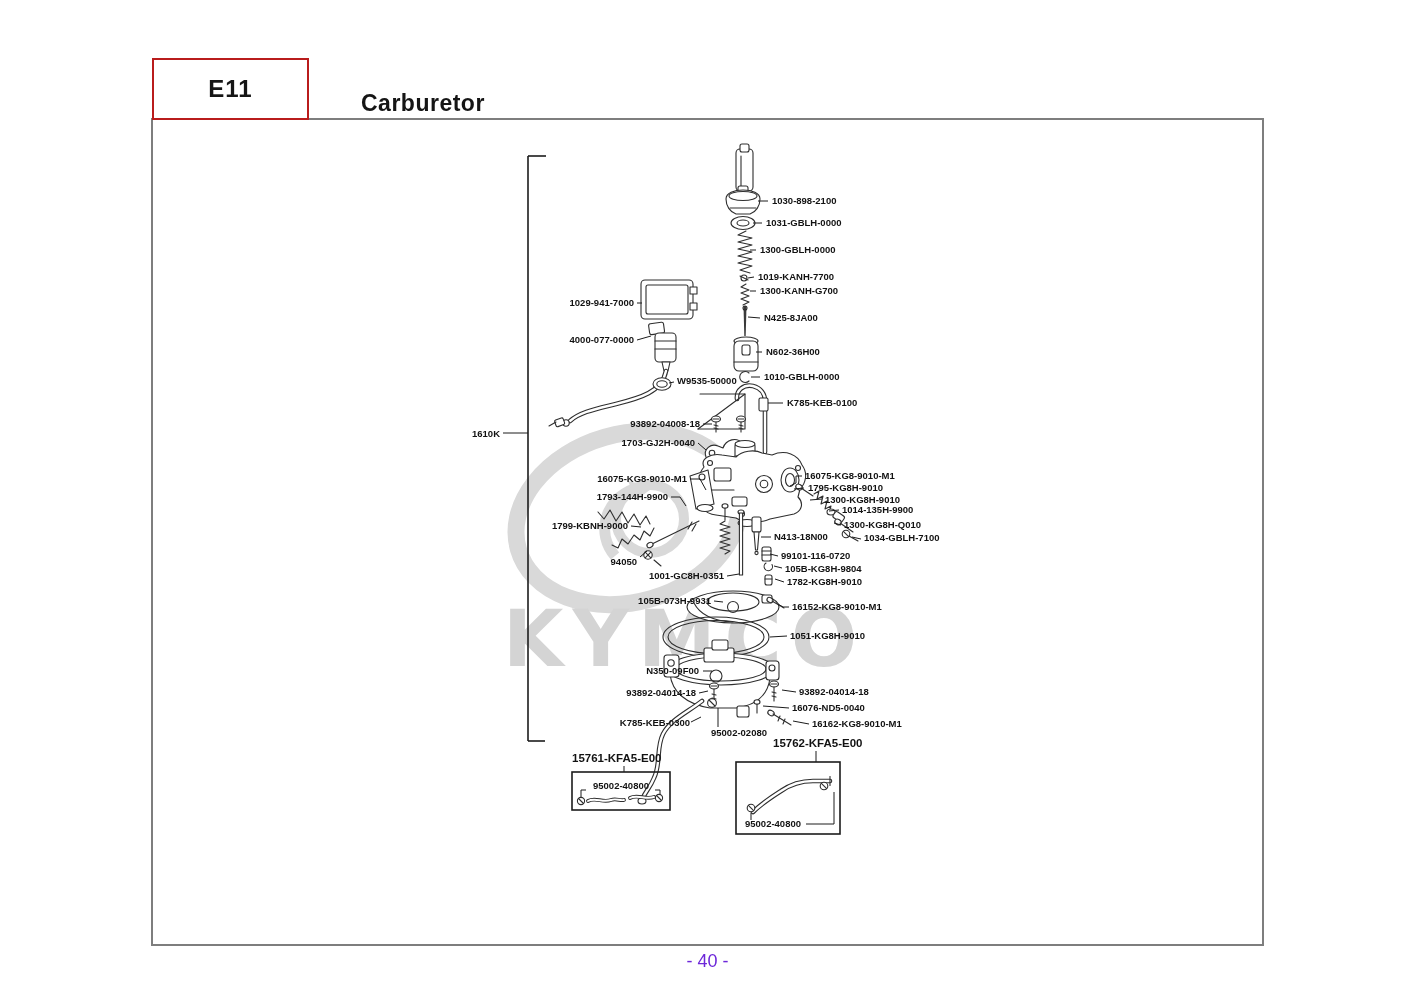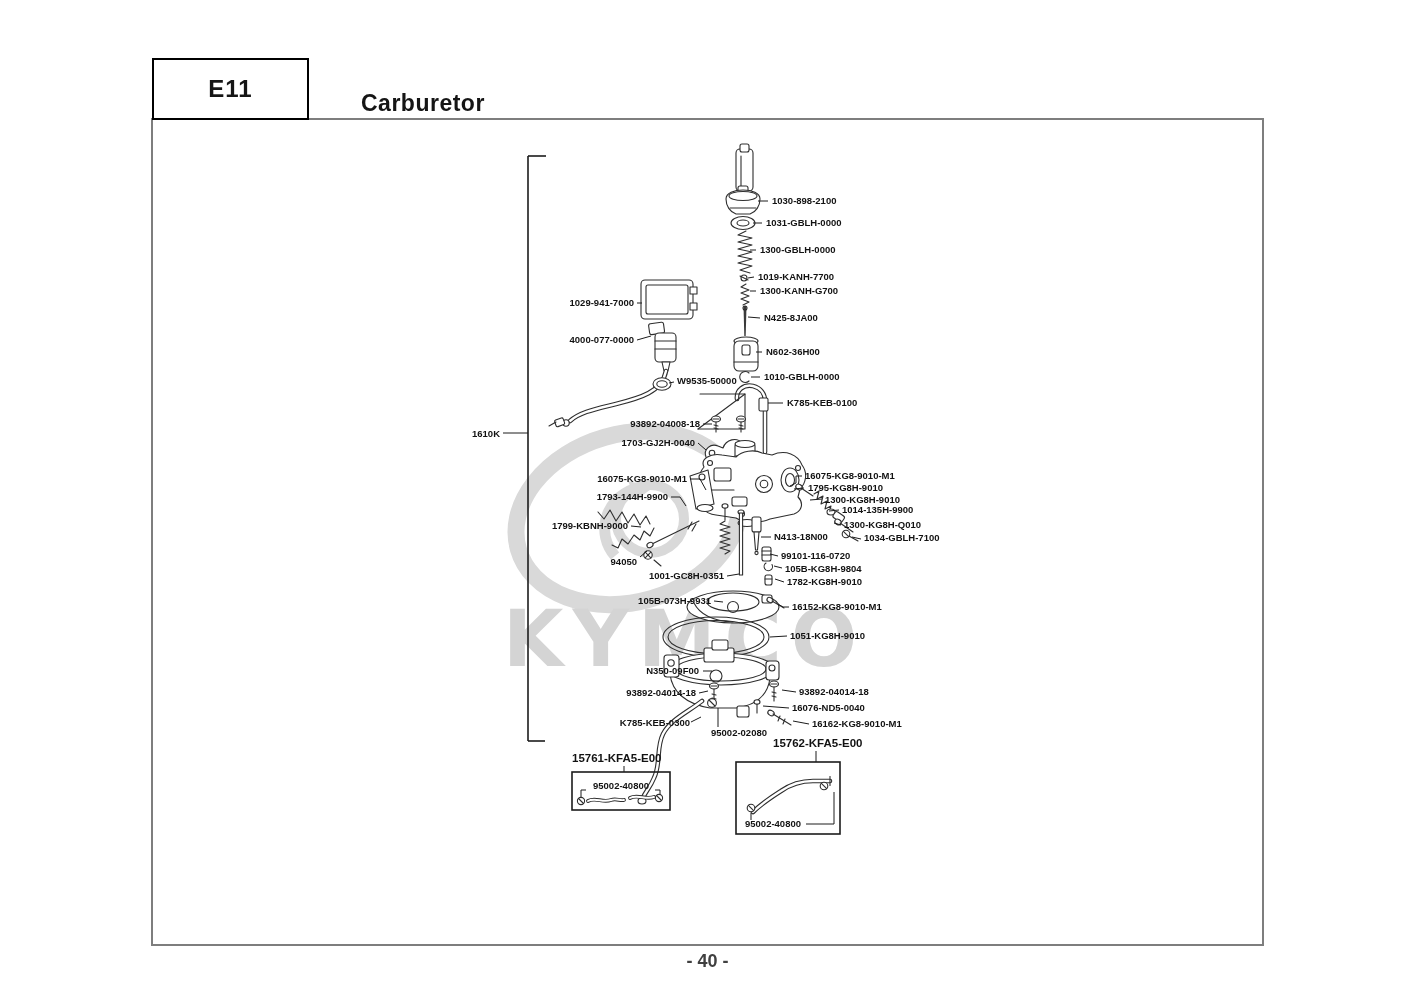--- a/index.html
+++ b/index.html
@@ -2,35 +2,35 @@
 <html><head>
 <meta charset="utf-8">
 <style>
   html,body { margin:0; padding:0; background:#ffffff; }
   .page {
     position:relative; width:1415px; height:1000px; background:#ffffff;
     font-family:"Liberation Sans", sans-serif; overflow:hidden;
   }
   .code-box {
     position:absolute; left:152px; top:58px; width:157px; height:62px;
-    border:2px solid #000000; background:#ffffff; box-sizing:border-box;
+    border:2px solid #b91c1c; background:#ffffff; box-sizing:border-box;
     display:flex; align-items:center; justify-content:center;
     font-size:24px; font-weight:bold; color:#151515; z-index:3; letter-spacing:1px;
   }
   .page-title {
     position:absolute; left:361px; top:90px; font-size:23px; font-weight:bold;
     color:#151515; z-index:3; letter-spacing:0.5px;
   }
   .frame {
     position:absolute; left:151px; top:118px; width:1113px; height:828px;
     border:2px solid #7e7e7e; box-sizing:border-box; background:transparent; z-index:1;
   }
   .pageno {
     position:absolute; left:152px; top:951px; width:1111px; text-align:center;
-    font-size:18px; font-weight:bold; color:#404040; z-index:3;
+    font-size:18px; font-weight:normal; color:#6d28d9; z-index:3;
   }
   svg.diagram { position:absolute; left:0; top:0; z-index:2; }
 
   
   .ln   { fill:none; stroke:#2e2e2e; stroke-width:1.1; stroke-linecap:round; stroke-linejoin:round; }
   .lnf  { fill:#ffffff; stroke:#2e2e2e; stroke-width:1.1; stroke-linejoin:round; }
   .dark { fill:#3a3a3a; stroke:none; }
   .hose  { stroke:#2e2e2e; stroke-width:4.6; fill:none; stroke-linecap:round; }
   .hosew { stroke:#ffffff; stroke-width:2.4; fill:none; stroke-linecap:round; }
   .hose2  { stroke:#2e2e2e; stroke-width:3.8; fill:none; stroke-linecap:round; }

